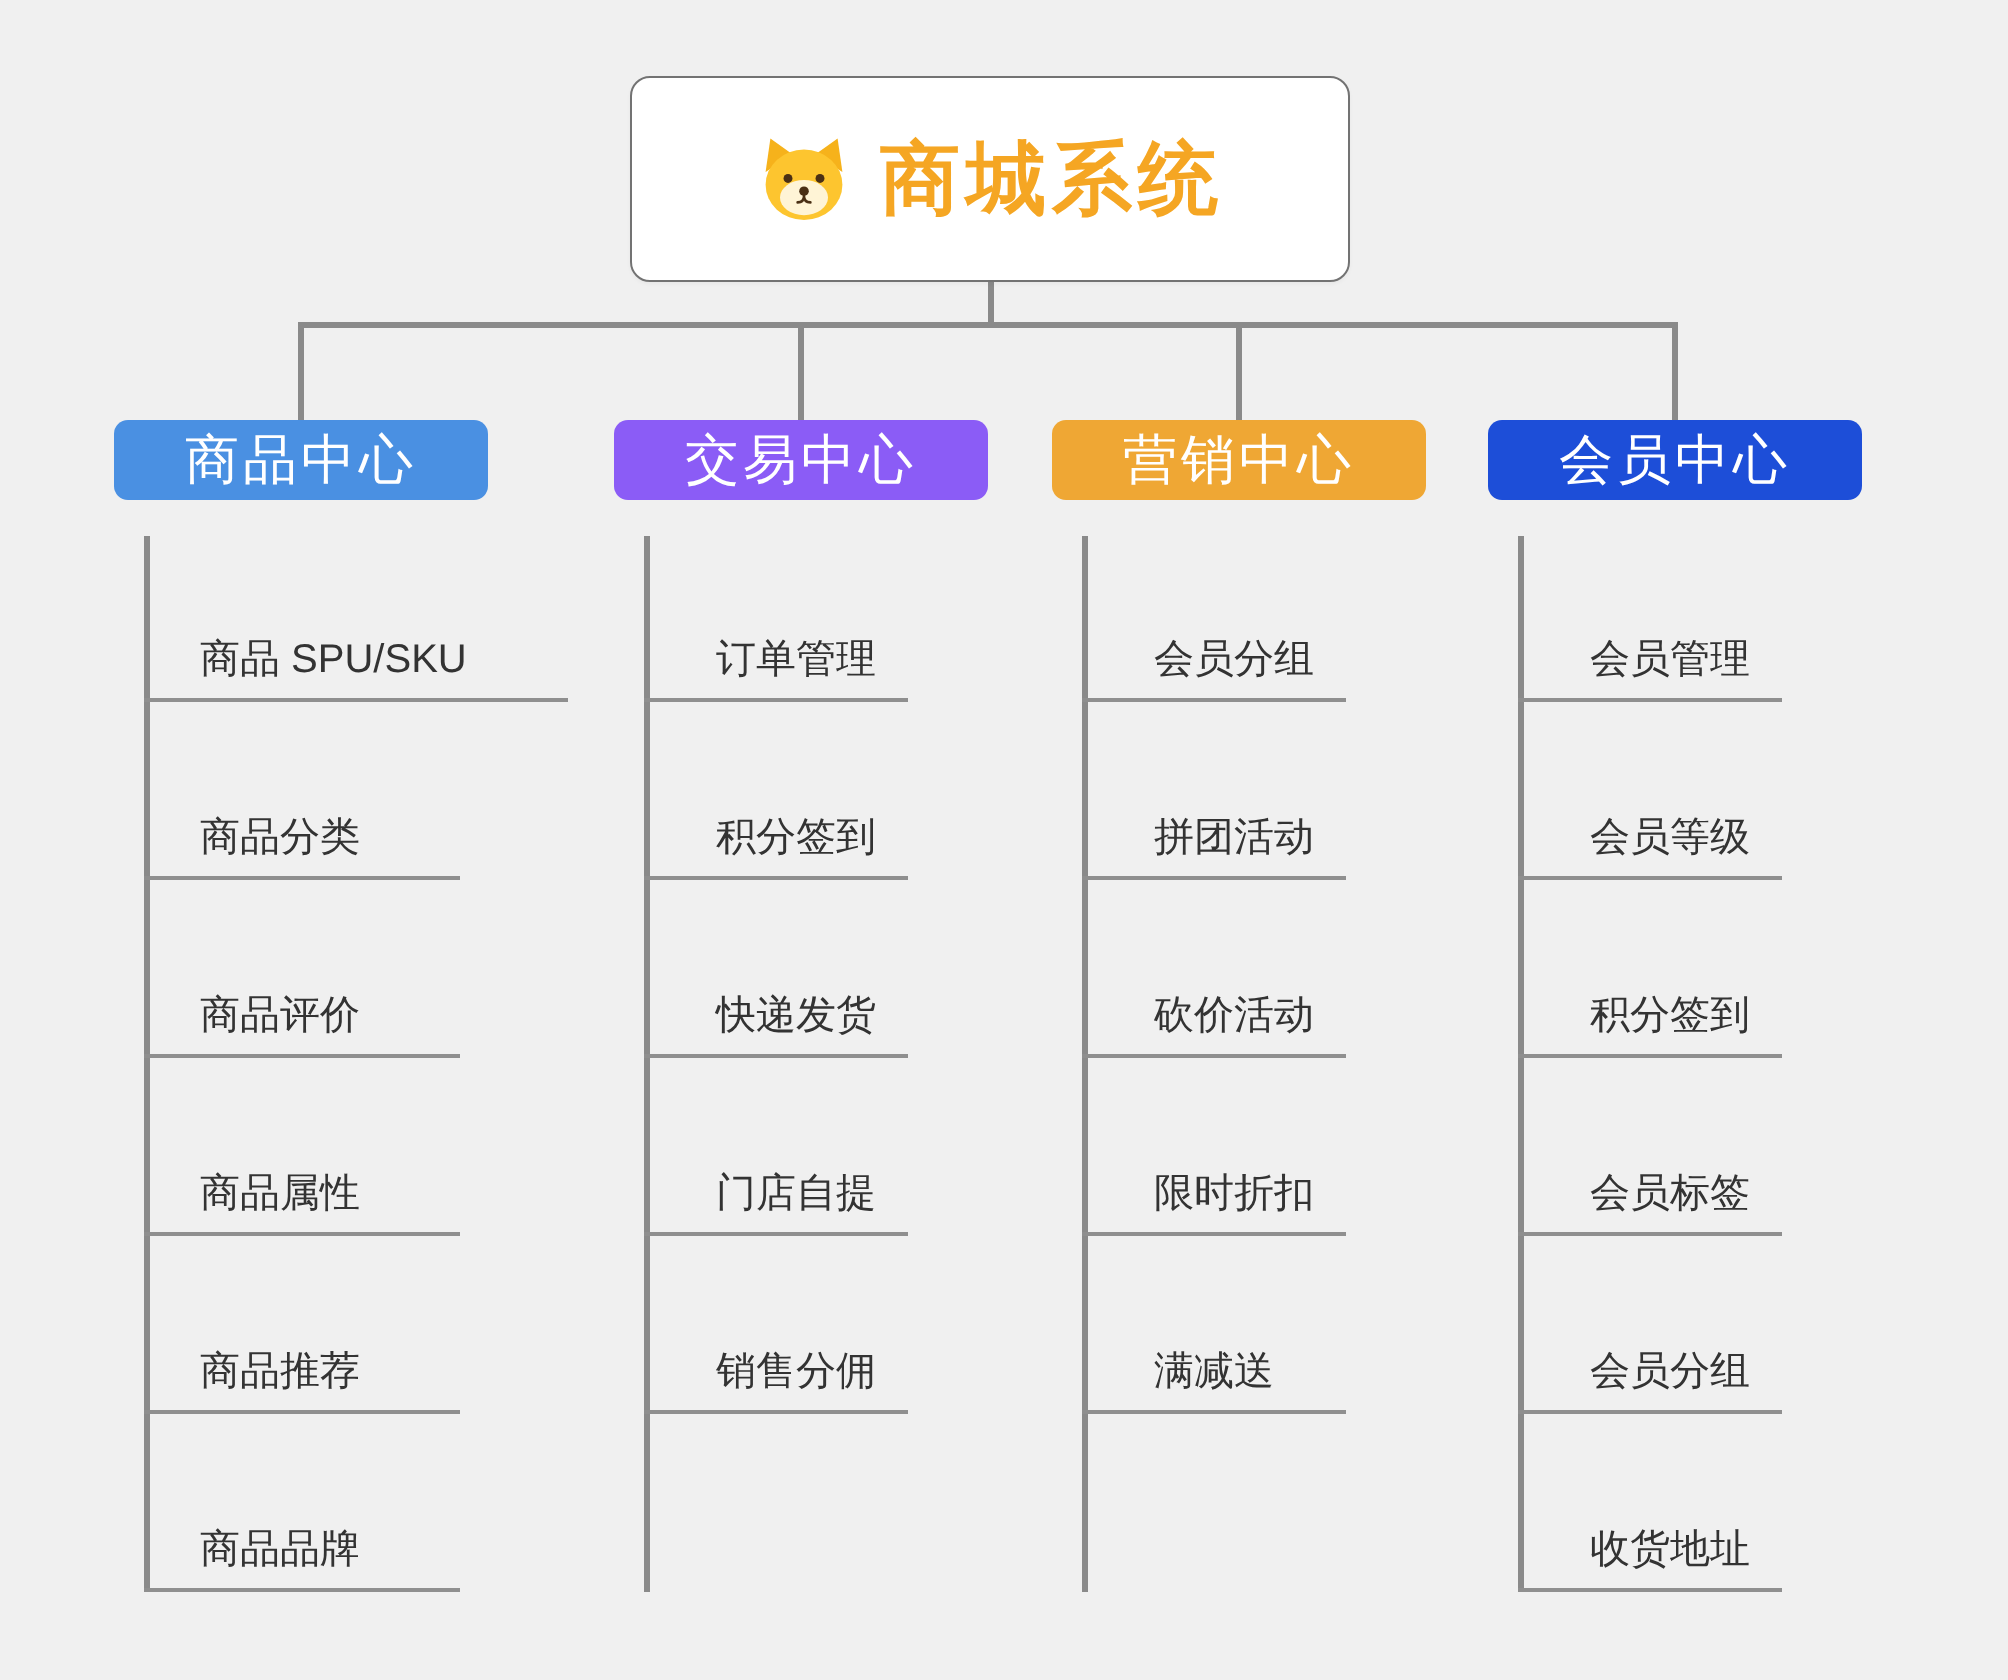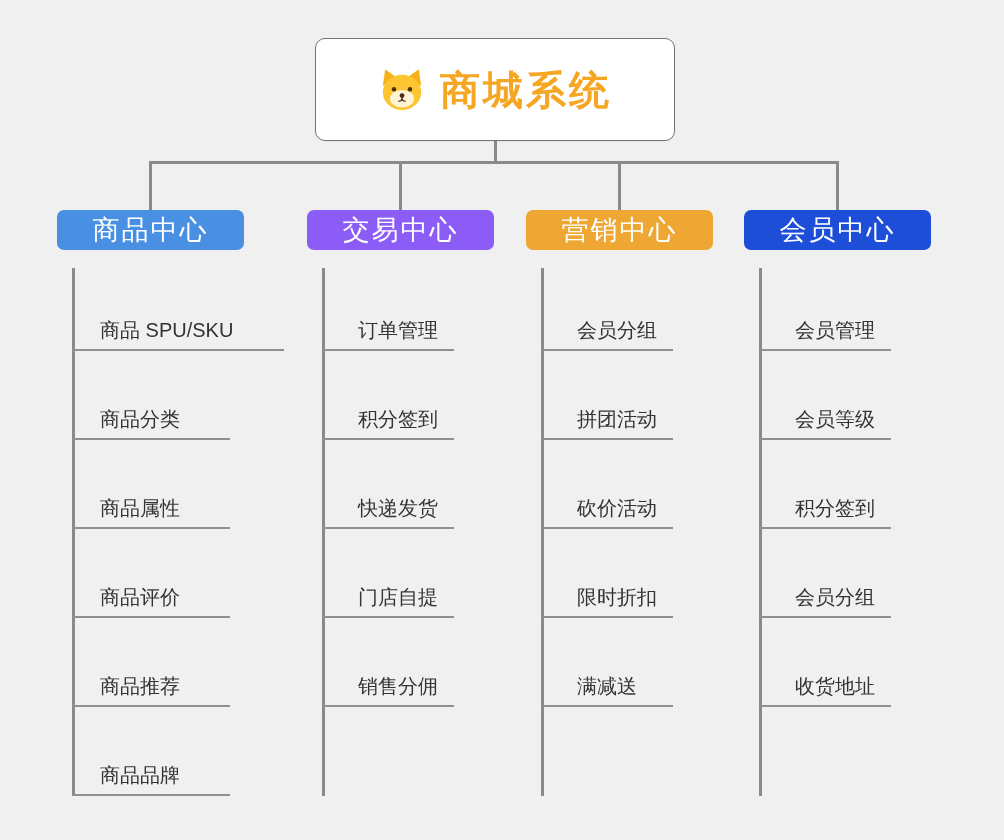--- a/index.html
+++ b/index.html
@@ -97,24 +97,24 @@
       <span>商品中心</span>
     </div>
     <div class="leaves">
       <div class="leaf wide">
           <span class="leaf-label">商品 SPU/SKU</span>
         </div>
       <div class="leaf">
           <span class="leaf-label">商品分类</span>
         </div>
       <div class="leaf">
-          <span class="leaf-label">商品属性</span>
+          <span class="leaf-label">商品评价</span>
         </div>
       <div class="leaf">
-          <span class="leaf-label">商品评价</span>
+          <span class="leaf-label">商品属性</span>
         </div>
       <div class="leaf">
           <span class="leaf-label">商品推荐</span>
         </div>
       <div class="leaf">
           <span class="leaf-label">商品品牌</span>
         </div>
     </div>
   </div>
 
@@ -175,20 +175,23 @@
       <div class="leaf">
           <span class="leaf-label">会员管理</span>
         </div>
       <div class="leaf">
           <span class="leaf-label">会员等级</span>
         </div>
       <div class="leaf">
           <span class="leaf-label">积分签到</span>
         </div>
       <div class="leaf">
+          <span class="leaf-label">会员标签</span>
+        </div>
+      <div class="leaf">
           <span class="leaf-label">会员分组</span>
         </div>
       <div class="leaf">
           <span class="leaf-label">收货地址</span>
         </div>
     </div>
   </div>
 
 </div>
 

